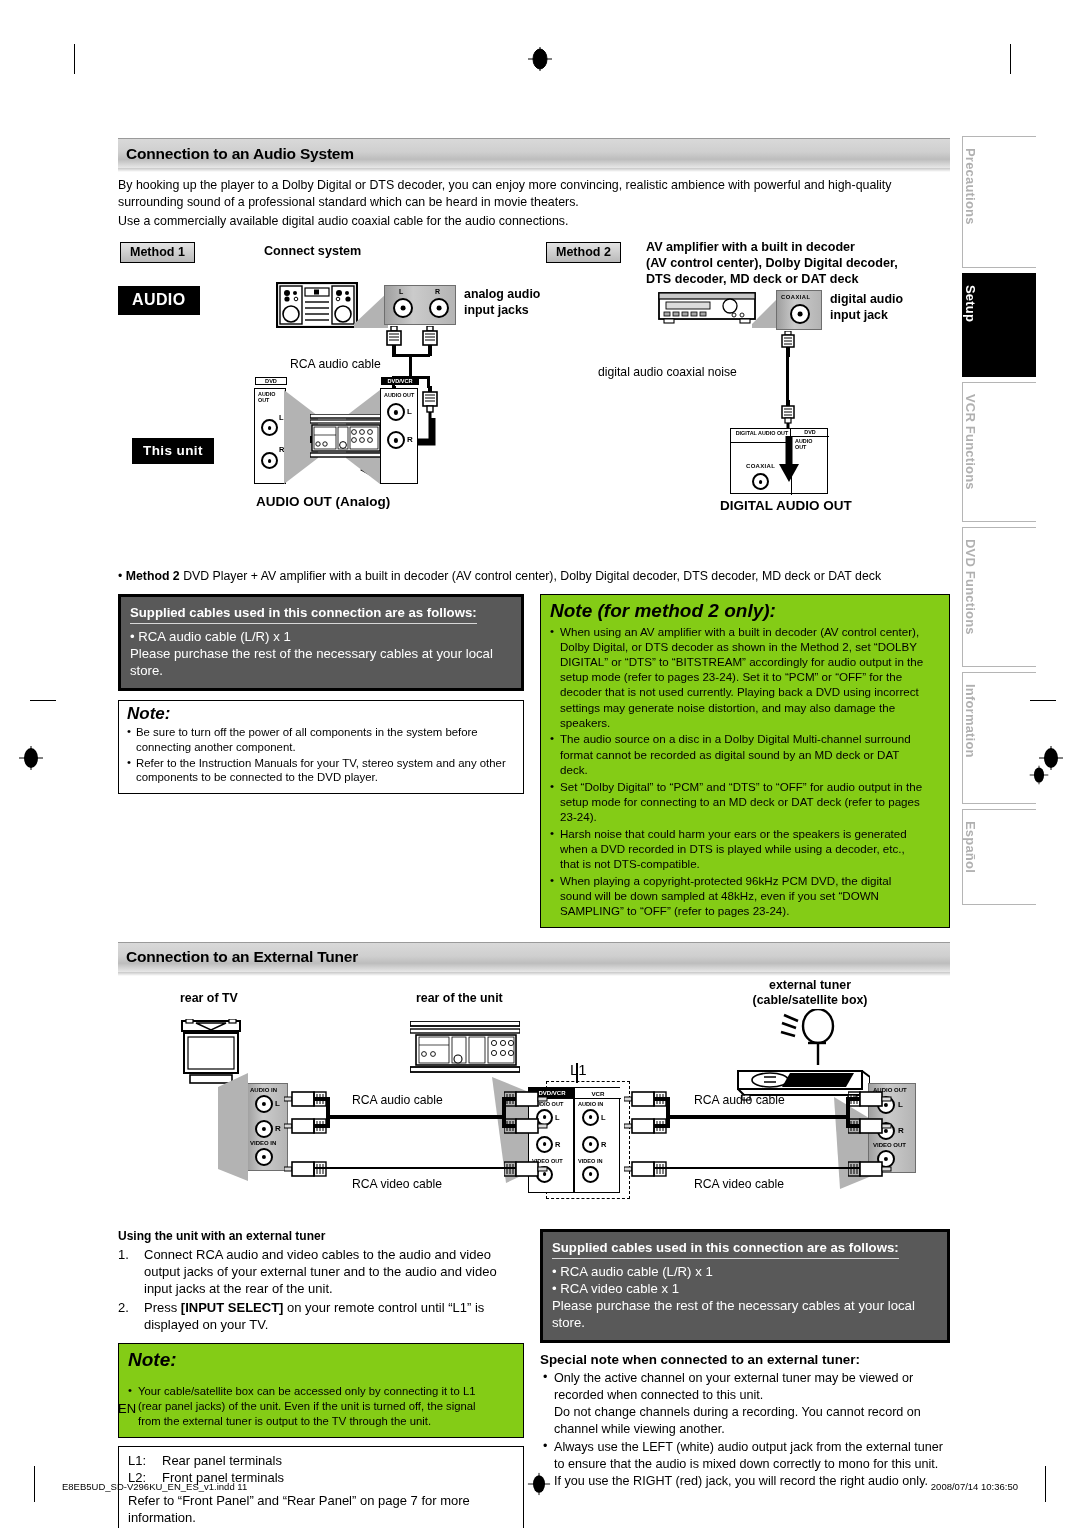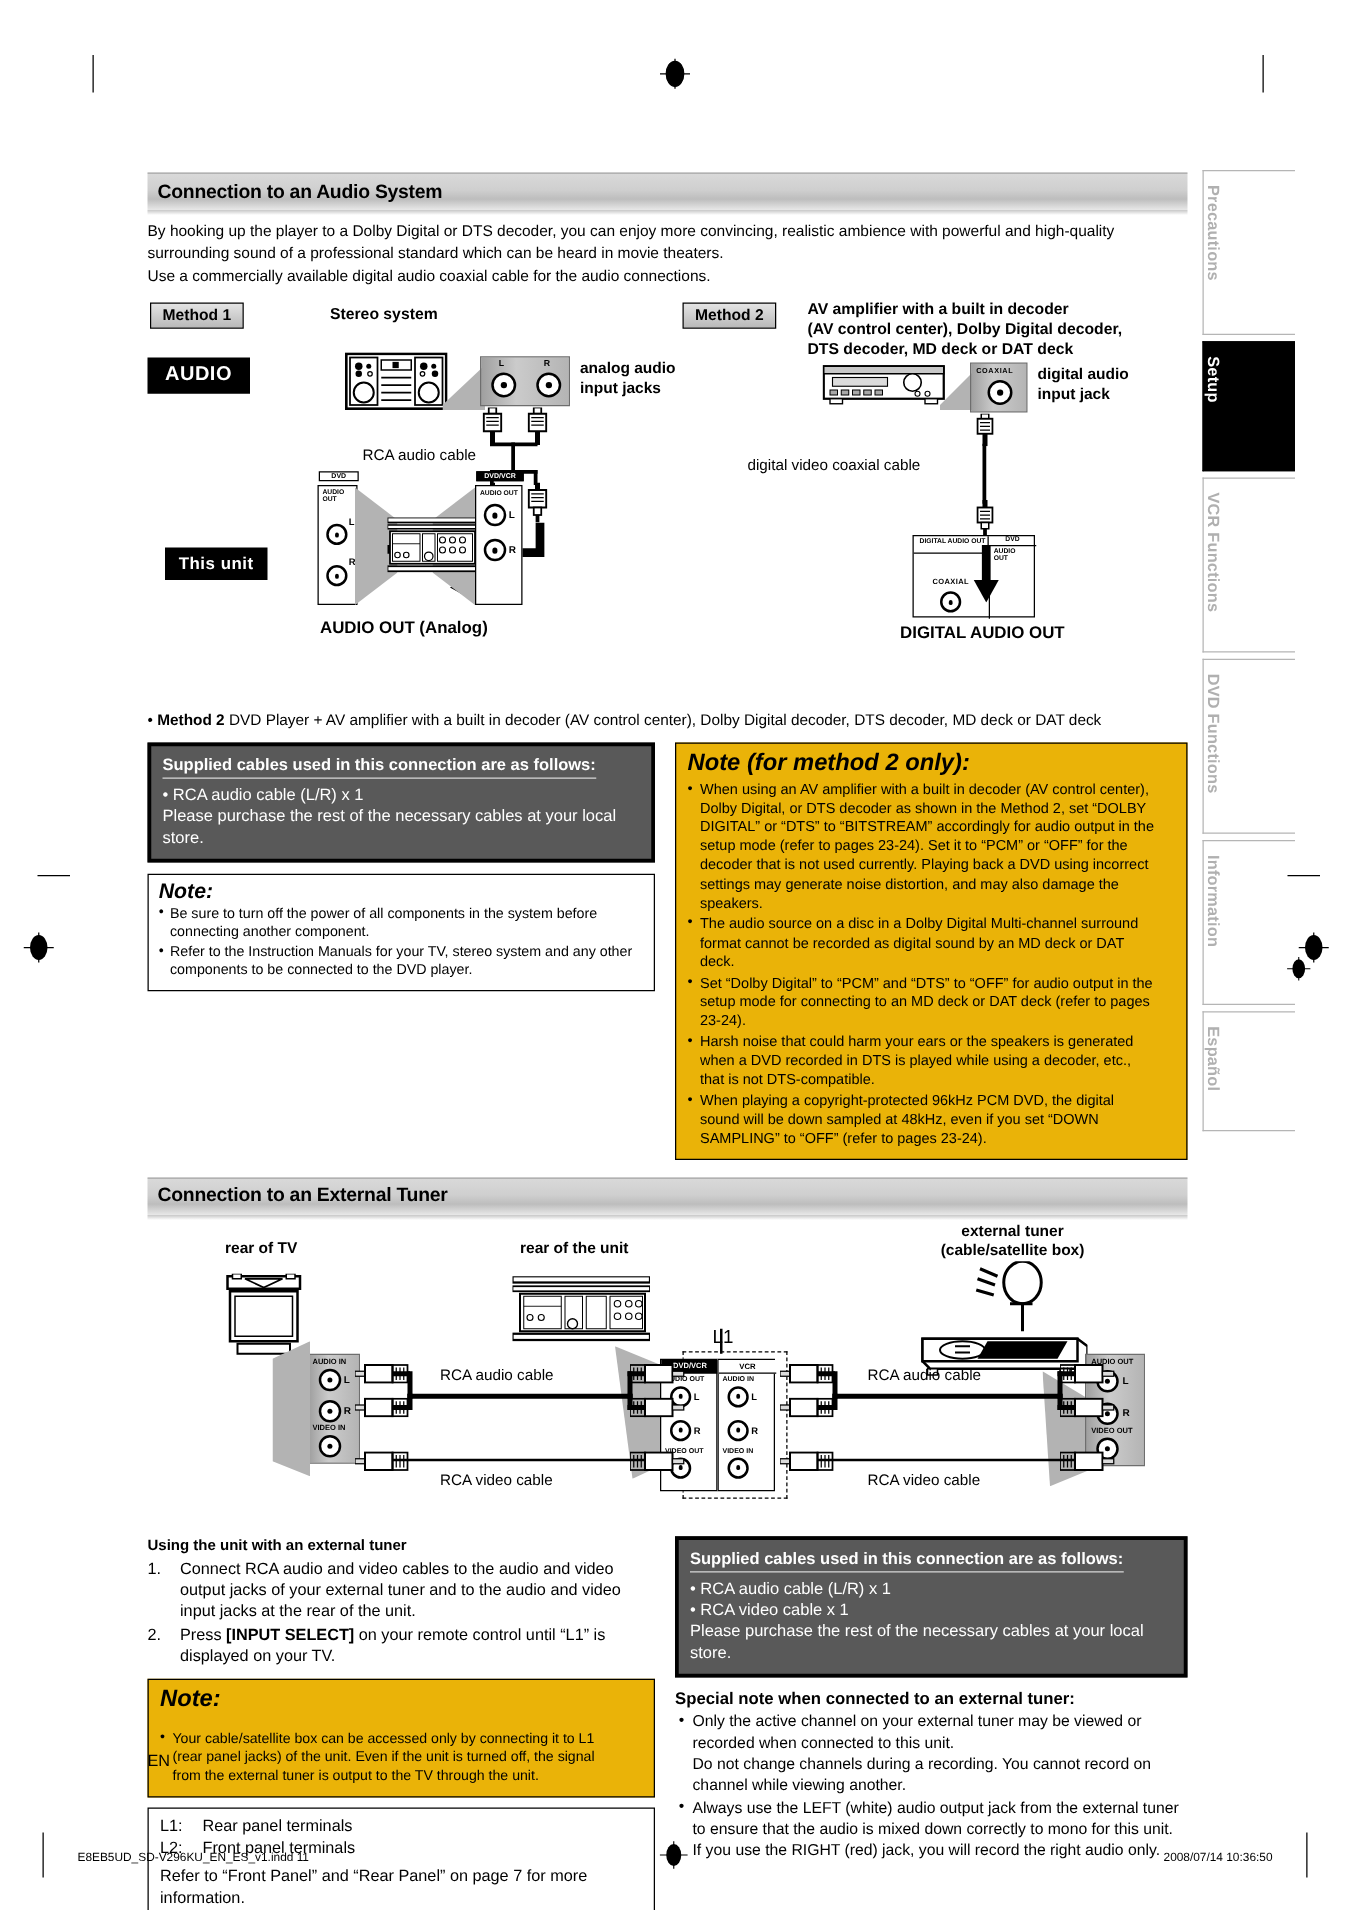--- a/index.html
+++ b/index.html
@@ -118,21 +118,21 @@
   }
   .darkbox .ln { font-size:13.2px; line-height:1.3; }
 
   
   .notebox { border:1.4px solid #000; padding:4px 8px 7px 8px; background:#fff; }
   .notebox .nt { font-size:17px; font-weight:bold; font-style:italic; line-height:1.1; margin-bottom:1px;}
   .notebox ul { margin:0; padding:0; list-style:none; }
   .notebox li { font-size:11.4px; line-height:1.3; padding-left:9px; position:relative; margin-bottom:1px;}
   .notebox li:before { content:"•"; position:absolute; left:0; top:-1px; }
 
-  .note2 { border:1.4px solid #000; padding:5px 25px 7px 9px; background:#eab308; }
+  .note2 { border:1.4px solid #000; padding:5px 25px 7px 9px; background:#84cc16; }
   .note2 .nt { font-size:19px; font-weight:bold; font-style:italic; line-height:1.15; margin-bottom:2px;}
   .note2 ul { margin:0; padding:0; list-style:none; }
   .note2 li { font-size:11.6px; line-height:1.31; padding-left:10px; position:relative; margin-bottom:1.5px;}
   .note2 li:before { content:"•"; position:absolute; left:0; top:-1px; }
 
   .plainbox { border:1.4px solid #000; padding:6px 9px 8px 9px; background:#fff; }
   .plainbox .row { font-size:13px; line-height:1.3; }
   .plainbox .row .k { display:inline-block; width:34px; }
   .plainbox .p { font-size:13px; line-height:1.3; margin-top:6px; }
 
@@ -220,21 +220,21 @@
     </div>
 
     <p class="body">By hooking up the player to a Dolby Digital or DTS decoder, you can enjoy more convincing, realistic ambience with powerful and high-quality surrounding sound of a professional standard which can be heard in movie theaters.</p>
     <p class="body">Use a commercially available digital audio coaxial cable for the audio connections.</p>
 
     <div class="methods">
 
       <div class="abs" style="left:2px;top:2px;">
         <span class="tagbox">Method 1</span>
       </div>
-      <div class="abs hdr-title" style="left:146px;top:4px;">Stereo system</div>
+      <div class="abs hdr-title" style="left:146px;top:4px;">Connect system</div>
 
       <div class="abs" style="left:0px;top:46px;">
         <span class="blackbox">AUDIO</span>
       </div>
 
       <div class="abs" style="left:158px;top:42px;">
         <svg width="82" height="46" viewBox="0 0 82 46">
           <rect x="1" y="1" width="80" height="44" fill="#fff" stroke="#000" stroke-width="2.2"></rect>
           <rect x="4" y="4" width="22" height="38" fill="#fff" stroke="#000" stroke-width="1.4"></rect>
           <rect x="56" y="4" width="22" height="38" fill="#fff" stroke="#000" stroke-width="1.4"></rect>
@@ -453,21 +453,21 @@
           <rect x="5" y="0" width="4" height="6" fill="#000"></rect>
           <rect x="1" y="6" width="12" height="12" fill="#fff" stroke="#000" stroke-width="1.5"></rect>
           <line x1="3" y1="9" x2="11" y2="9" stroke="#000" stroke-width="1"></line>
             <line x1="3" y1="12" x2="11" y2="12" stroke="#000" stroke-width="1"></line>
             <line x1="3" y1="15" x2="11" y2="15" stroke="#000" stroke-width="1"></line>
           <rect x="4" y="18" width="6" height="5" fill="#fff" stroke="#000" stroke-width="1.2"></rect>
           <rect x="5.5" y="23" width="3" height="5" fill="#000"></rect>
         </svg>
       </div>
 
-      <div class="abs lbl" style="left:480px;top:125px;">digital video coaxial cable</div>
+      <div class="abs lbl" style="left:480px;top:125px;">digital audio coaxial noise</div>
 
       <div class="panel-w" style="left:612px;top:188px;width:98px;height:66px;">
         <div class="abs" style="left:0;top:0;width:60px;height:14px;border-right:1.2px solid #000;border-bottom:1.2px solid #000;"></div>
         <div class="abs tiny" style="left:4px;top:2px;width:54px;text-align:center;line-height:1.05;font-size:5.4px;">DIGITAL AUDIO OUT</div>
         <div class="abs" style="left:60px;top:0;width:38px;height:8px;border-bottom:1.2px solid #000;"></div>
         <div class="abs tiny" style="left:60px;top:-0.5px;width:38px;text-align:center;font-size:5.4px;">DVD</div>
         <div class="abs tiny" style="left:64px;top:10px;width:30px;line-height:1.05;font-size:5.4px;">AUDIO OUT</div>
         <div class="abs" style="left:60px;top:8px;width:1.2px;height:58px;background:#000;"></div>
         <div class="abs tiny2" style="left:15px;top:34px;font-size:6px;letter-spacing:.3px;">COAXIAL</div>
         <div class="jack" style="left:21px;top:44px;width:17px;height:17px;"></div>

